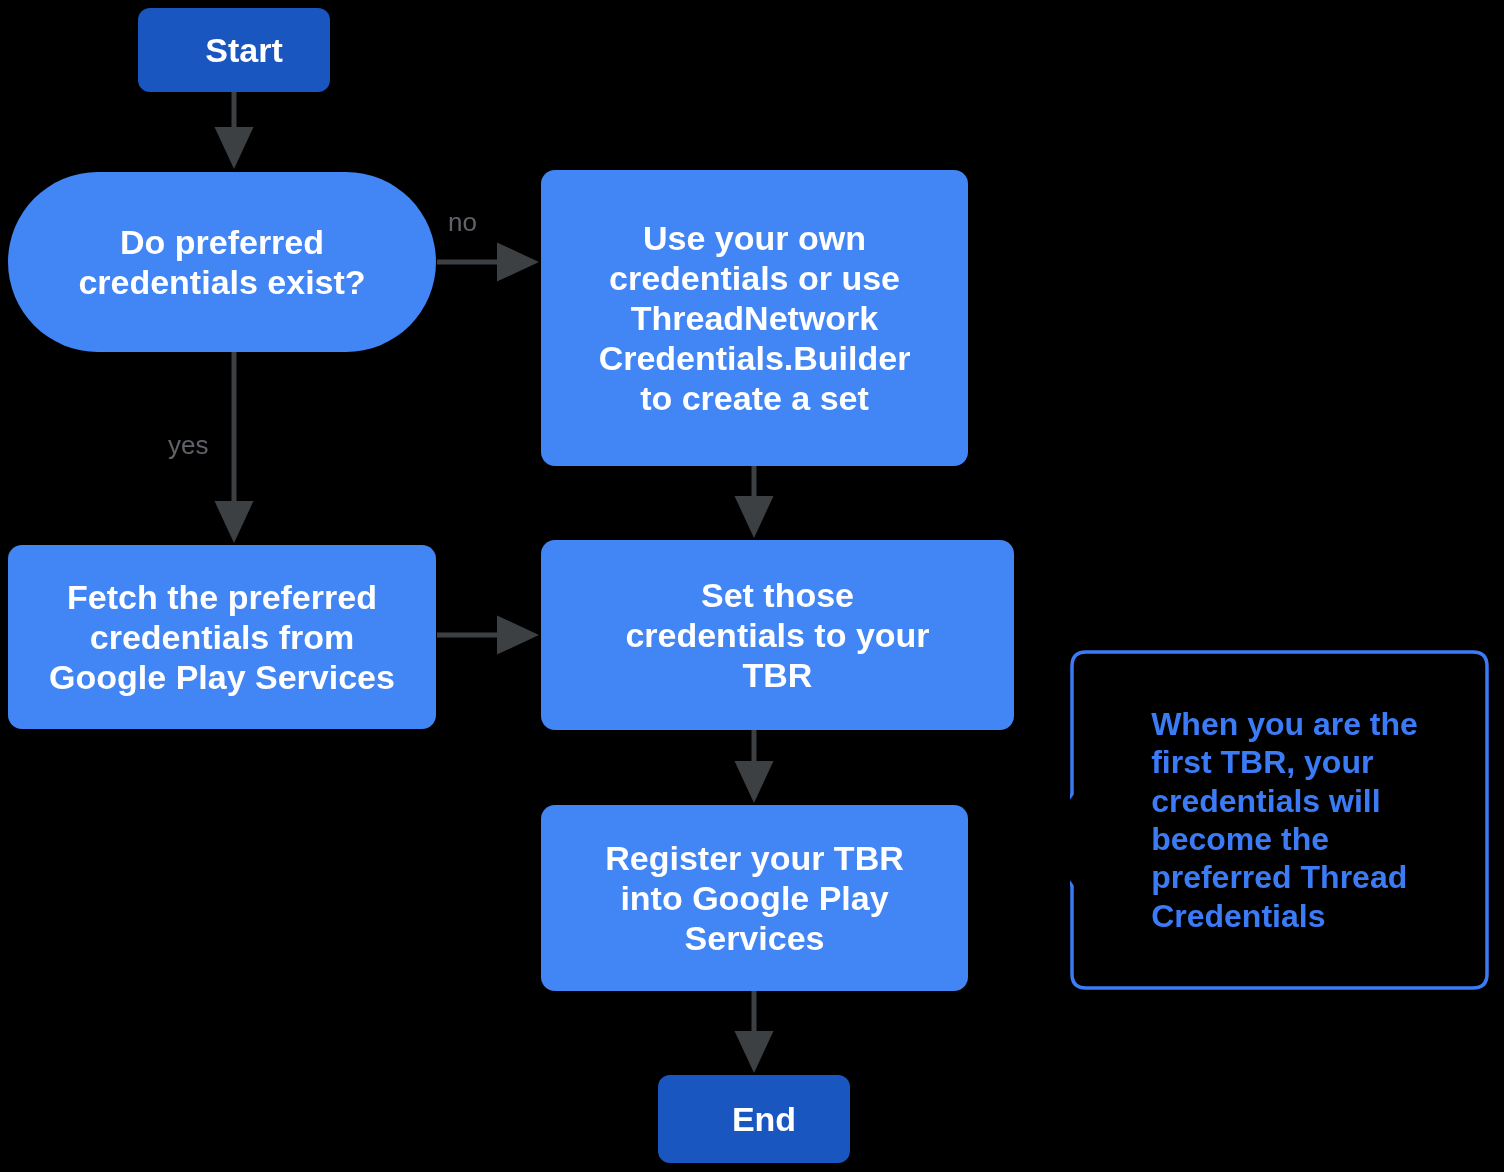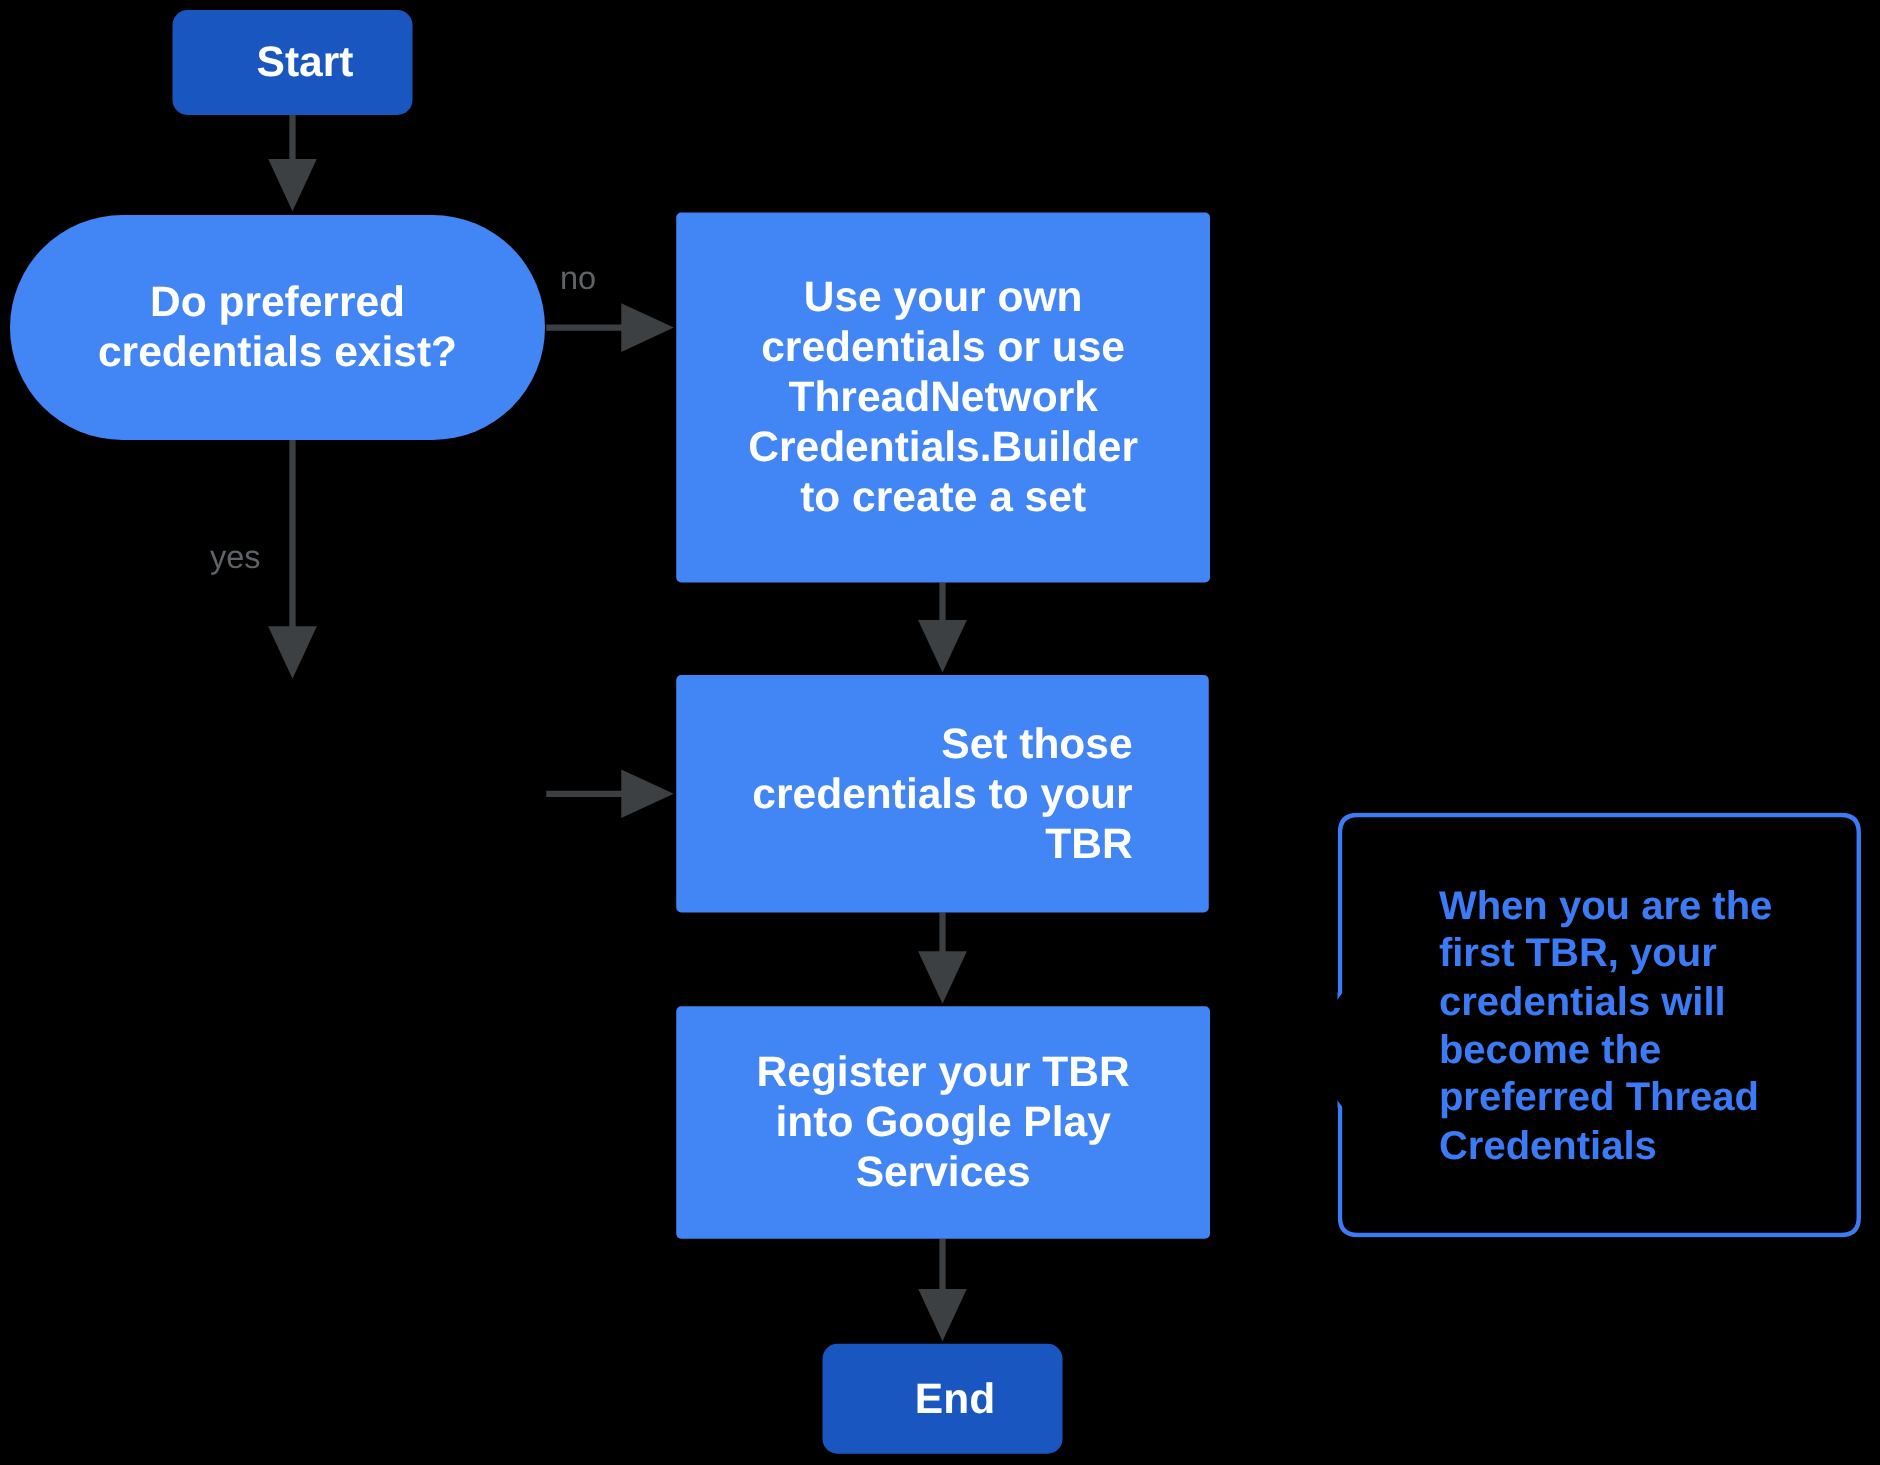--- a/index.html
+++ b/index.html
@@ -28,21 +28,21 @@
     padding-left: 20px;
   }
   .terminal {
     background: #1a56c0;
     border-radius: 12px;
     font-size: 34px;
     font-weight: bold;
   }
   .process {
     background: #4285f4;
-    border-radius: 4px;
+    border-radius: 14px;
     font-size: 34px;
     font-weight: bold;
     padding: 4px 10px;
   }
   .decision {
     background: #4285f4;
     border-radius: 999px;
     font-size: 34px;
     font-weight: bold;
     padding: 4px 24px;
@@ -116,22 +116,25 @@
 
   <div class="node decision" style="left:8px; top:172px; width:428px; height:180px;">Do preferred
 credentials exist?</div>
 
   <div class="node process" style="left:541px; top:170px; width:427px; height:296px;">Use your own
 credentials or use
 ThreadNetwork
 Credentials.Builder
 to create a set</div>
 
+  <div class="node process" style="left:8px; top:545px; width:428px; height:184px;">Fetch the preferred
+credentials from
+Google Play Services</div>
 
-  <div class="node process" style="left:541px; top:540px; width:426px; height:190px;text-align:right;">Set those
+  <div class="node process" style="left:541px; top:540px; width:473px; height:190px;">Set those
 credentials to your
 TBR</div>
 
   <div class="node process" style="left:541px; top:805px; width:427px; height:186px;">Register your TBR
 into Google Play
 Services</div>
 
   <div class="node terminal" style="left:658px; top:1075px; width:192px; height:88px;">End</div>
 
   <div class="edge-label" style="left:448px; top:209px;">no</div>

